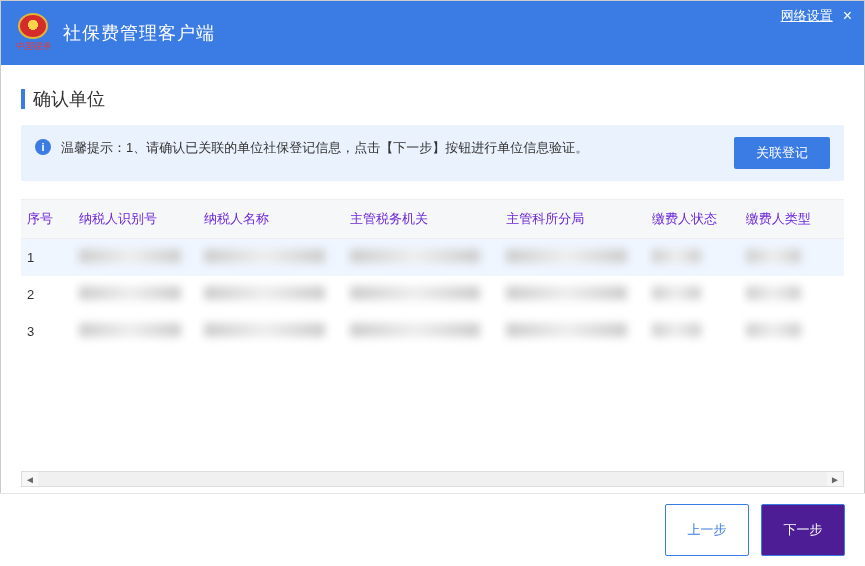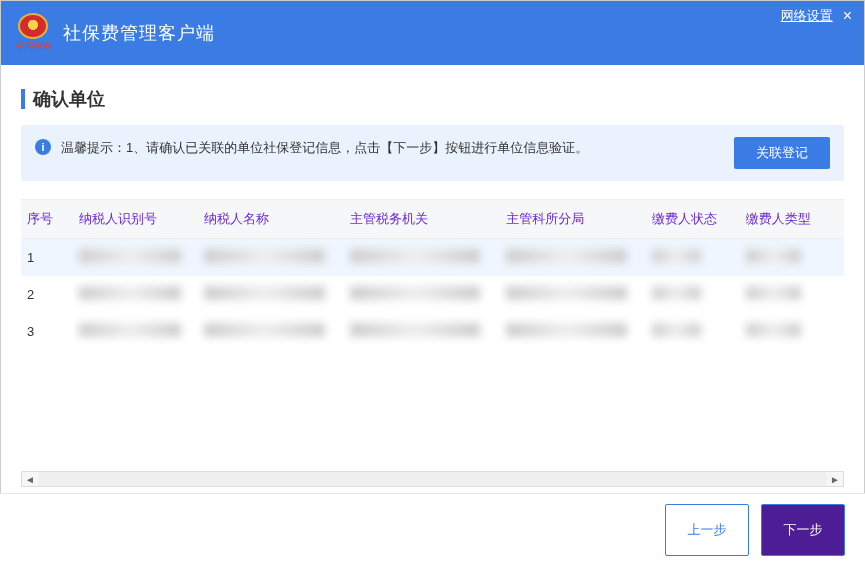--- a/index.html
+++ b/index.html
@@ -72,21 +72,21 @@
     margin-bottom: 14px;
   }
   .title-bar {
     width: 4px;
     height: 20px;
     background: #3a7be4;
     margin-right: 8px;
   }
   .page-title {
     font-size: 18px;
-    font-weight: 700;
+    font-weight: 400;
     color: #333;
   }
   
   .tip-banner {
     background: #eaf2fd;
     border-radius: 2px;
     padding: 12px 14px;
     display: flex;
     align-items: flex-start;
     gap: 10px;

